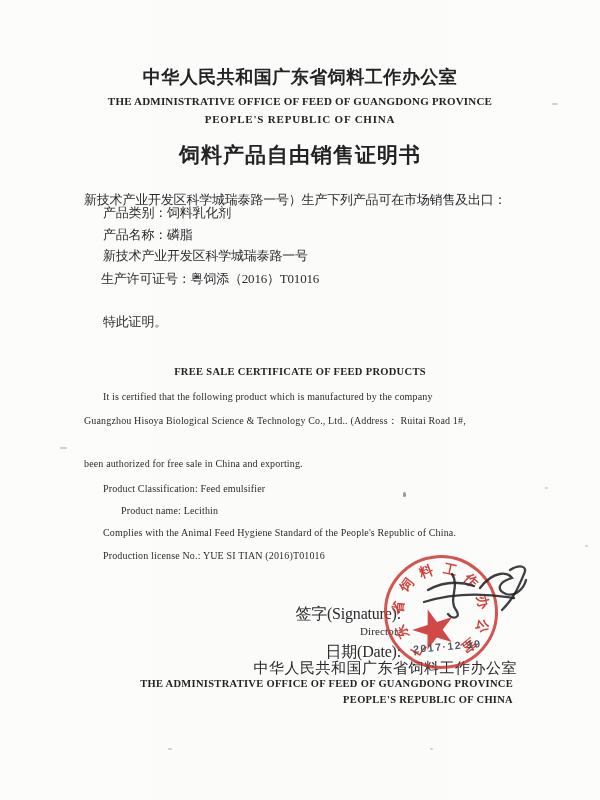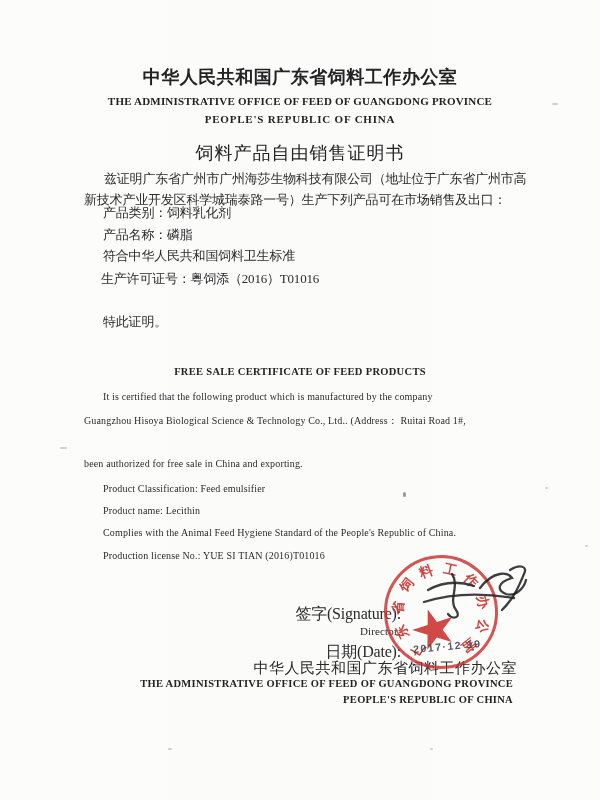--- a/index.html
+++ b/index.html
@@ -11,21 +11,21 @@
     font-family:"Liberation Serif","DejaVu Serif",serif;
     color:#2b2b2e;
   }
   .line{position:absolute;white-space:nowrap;}
   .center{left:0;right:0;text-align:center;}
   .cn{font-size:13px;letter-spacing:-0.2px;}
   .en{font-size:10px;letter-spacing:0.15px;}
   .cn-title{font-size:18px;font-weight:bold;letter-spacing:0.5px;color:#232326;}
   .en-title{font-size:11px;font-weight:bold;letter-spacing:0.2px;color:#232326;}
   .en-title-2{letter-spacing:0.8px;}
-  .cn-sub{font-size:18px;font-weight:normal;letter-spacing:1px;color:#232326;}
+  .cn-sub{font-size:21px;font-weight:bold;letter-spacing:1px;color:#232326;}
   .en-head{font-size:10.5px;font-weight:bold;letter-spacing:0.3px;color:#232326;}
   .sig-label{font-size:16px;right:199px;text-align:right;}
   .office-cn{font-size:15px;letter-spacing:0.5px;right:83px;text-align:right;color:#27272a;}
   .office-en{font-size:10.5px;font-weight:bold;letter-spacing:0.3px;right:87px;text-align:right;color:#232326;}
 
   
   .seal{position:absolute;left:384px;top:555px;width:114px;height:114px;transform:rotate(-4deg);}
   .seal-ring{position:absolute;inset:0;border:3.5px solid var(--seal-red,#c9302c);border-radius:50%;opacity:0.82;}
   .seal-star{
     position:absolute;left:27px;top:53px;width:44px;height:42px;
@@ -53,34 +53,33 @@
 </head>
 <body>
 
 <div class="page">
 
   <div class="line center cn-title" style="top:65px">中华人民共和国广东省饲料工作办公室</div>
   <div class="line center en-title" style="top:95px">THE ADMINISTRATIVE OFFICE OF FEED OF GUANGDONG PROVINCE</div>
   <div class="line center en-title en-title-2" style="top:113px">PEOPLE'S REPUBLIC OF CHINA</div>
   <div class="line center cn-sub" style="top:141px">饲料产品自由销售证明书</div>
 
-  <div class="line cn" style="top:170px;left:104px">兹证明广东省广州市广州海莎生物科技有限公司（地址位于广东省广州市高</div>
   <div class="line cn" style="top:191px;left:84px">新技术产业开发区科学城瑞泰路一号）生产下列产品可在市场销售及出口：</div>
   <div class="line cn" style="top:204px;left:103px">产品类别：饲料乳化剂</div>
   <div class="line cn" style="top:226px;left:103px">产品名称：磷脂</div>
-  <div class="line cn" style="top:247px;left:103px">符合中华人民共和国饲料卫生标准</div>
+  <div class="line cn" style="top:247px;left:103px">新技术产业开发区科学城瑞泰路一号</div>
   <div class="line cn" style="top:270px;left:101px">生产许可证号：粤饲添（2016）T01016</div>
   <div class="line cn" style="top:313px;left:103px">特此证明。</div>
 
   <div class="line en" style="top:391px;left:103px">It is certified that the following product which is manufactured by the company</div>
   <div class="line center en-head" style="top:366px">FREE SALE CERTIFICATE OF FEED PRODUCTS</div>
   <div class="line en" style="top:414px;left:84px">Guangzhou Hisoya Biological Science &amp; Technology Co., Ltd.. (Address： Ruitai Road 1#,</div>
   <div class="line en" style="top:458px;left:84px">been authorized for free sale in China and exporting.</div>
   <div class="line en" style="top:483px;left:103px">Product Classification: Feed emulsifier</div>
-  <div class="line en" style="top:505px;left:103px">Product name: Lecithin</div>
+  <div class="line en" style="top:505px;left:121px">Product name: Lecithin</div>
   <div class="line en" style="top:527px;left:103px">Complies with the Animal Feed Hygiene Standard of the People's Republic of China.</div>
   <div class="line en" style="top:550px;left:103px">Production license No.: YUE SI TIAN (2016)T01016</div>
 
   <div class="line cn sig-label" style="top:604px">签字(Signature):</div>
   <div class="line en sig-label" style="top:625px;font-size:11px">Director:</div>
   <div class="line cn sig-label" style="top:642px">日期(Date):</div>
   <div class="line cn office-cn" style="top:659px">中华人民共和国广东省饲料工作办公室</div>
   <div class="line office-en" style="top:678px">THE ADMINISTRATIVE OFFICE OF FEED OF GUANGDONG PROVINCE</div>
   <div class="line office-en" style="top:694px">PEOPLE'S REPUBLIC OF CHINA</div>
 

